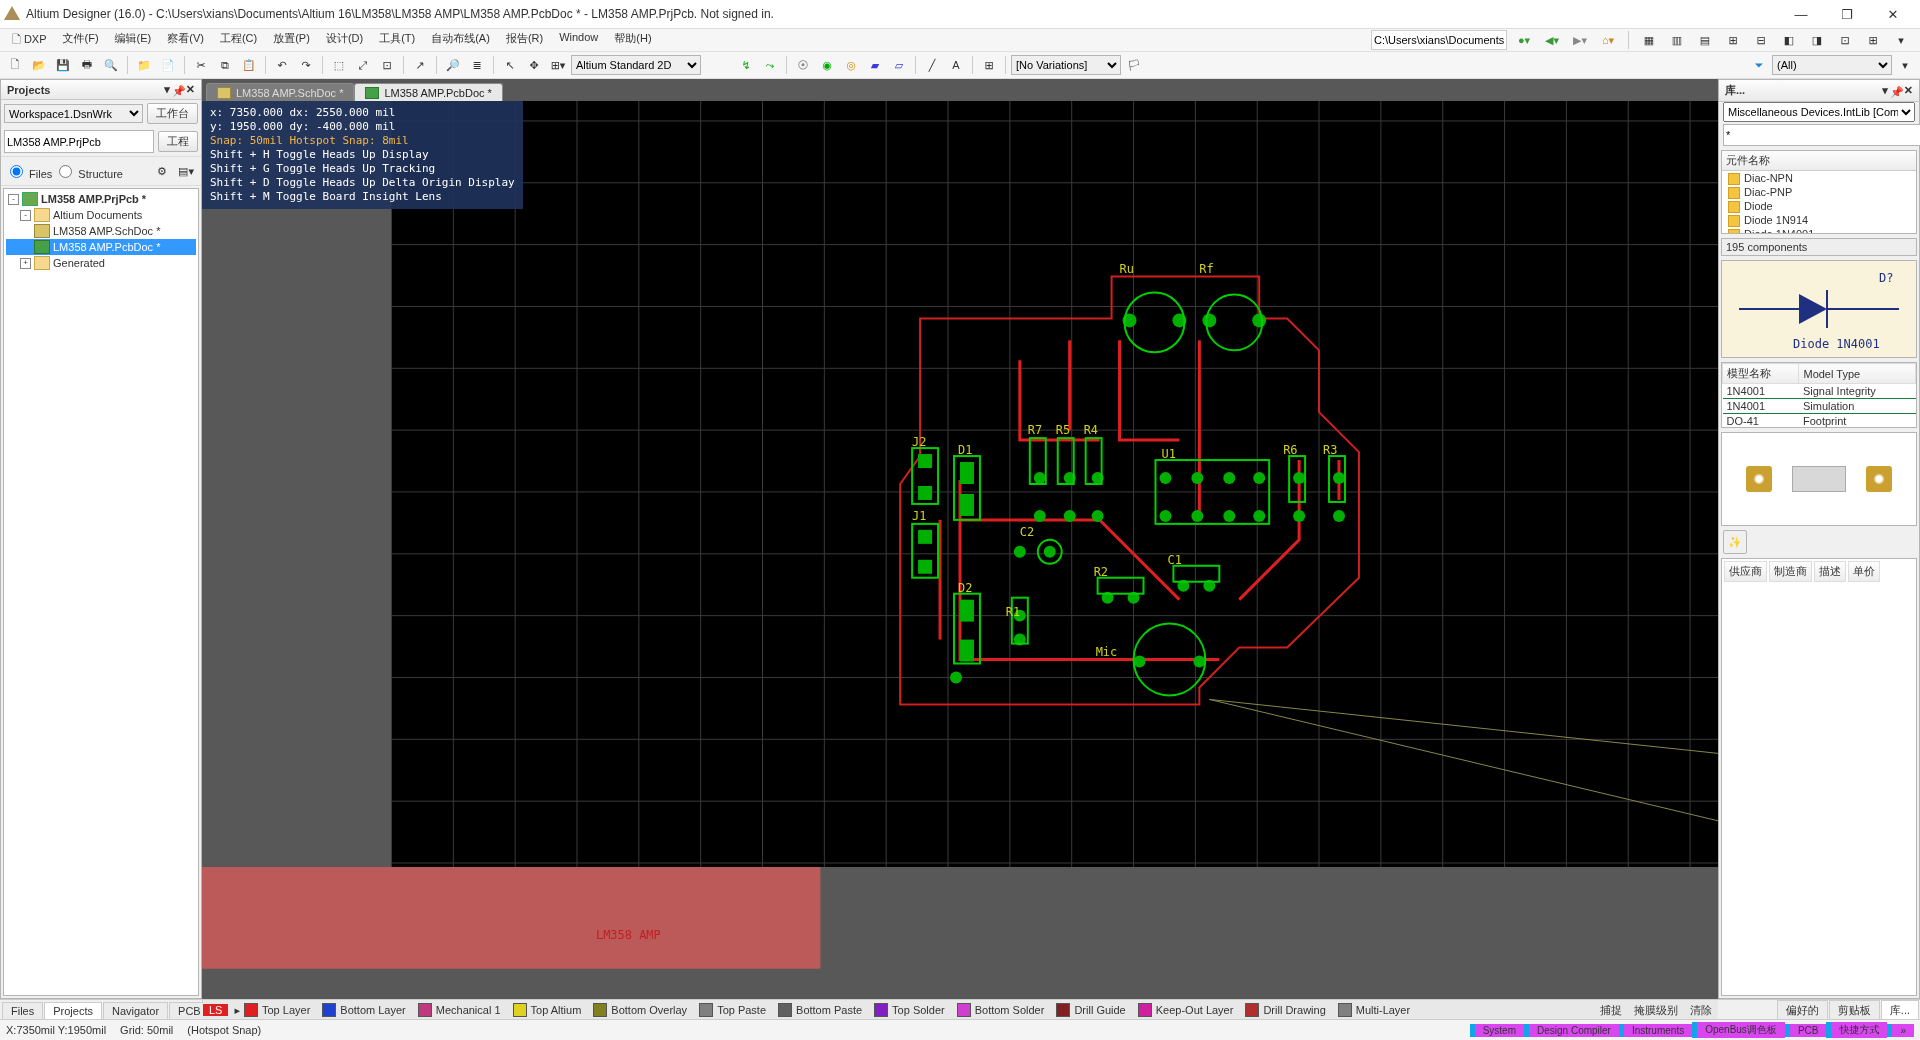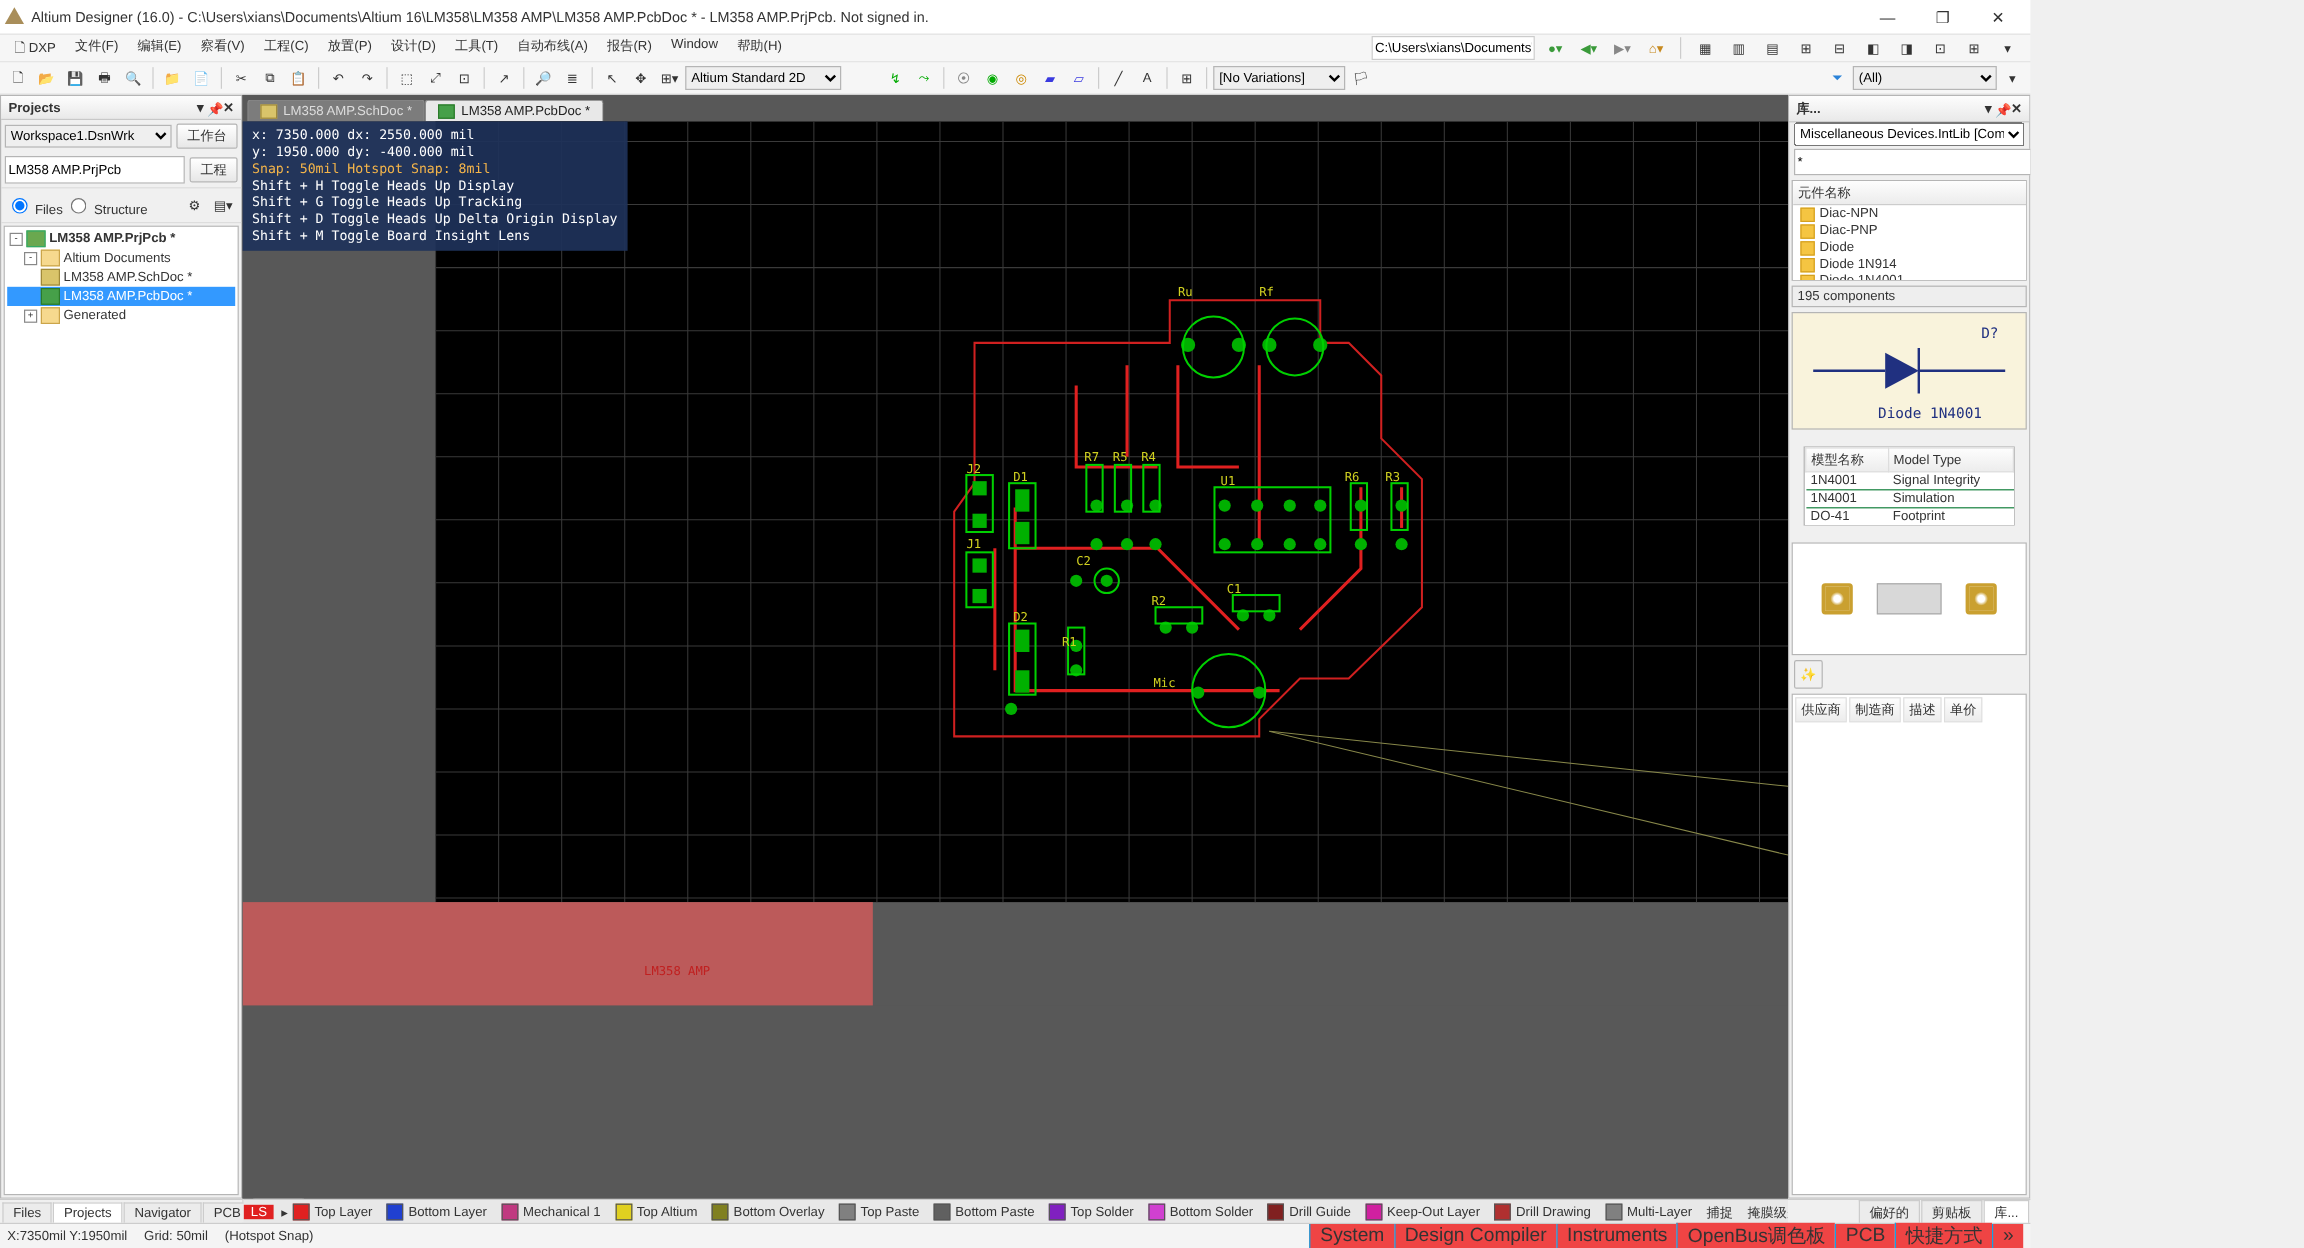--- a/index.html
+++ b/index.html
@@ -1,16 +1,16 @@
 <!DOCTYPE html>
 <html><head>
 <meta charset="utf-8">
 <style>
 html,body{margin:0;padding:0;font-family:"Microsoft YaHei","Segoe UI",Tahoma,sans-serif;font-size:11px;background:#f0f0f0;overflow:hidden;color:#333}
-.win{display:flex;flex-direction:column;height:1040px;width:1692px}
+.win{display:flex;flex-direction:column;height:1040px;width:1920px}
 .title-bar{display:flex;align-items:center;height:28px;background:#fff;padding:0 4px;border-bottom:1px solid #ddd}
 .title-bar .logo{width:16px;height:16px;display:inline-block;margin-right:6px;position:relative}
 .title-bar .logo:before{content:"";position:absolute;width:0;height:0;border-left:8px solid transparent;border-right:8px solid transparent;border-bottom:14px solid #a98e5a}
 .title-bar .title-text{flex:1;font-size:12px}
 .win-btns{display:flex;gap:0}
 .win-btn{width:46px;height:28px;display:flex;align-items:center;justify-content:center;font-size:13px;cursor:pointer}
 .menu-bar{display:flex;align-items:flex-start;height:22px;padding-left:4px;background:#f6f6f6;border-bottom:1px solid #e0e0e0}
 .menu-bar .m{padding:2px 8px;cursor:pointer}
 .menu-bar .right-path{flex:1;display:flex;justify-content:flex-end;align-items:center;gap:6px;padding-right:8px}
 .menu-bar input.path{width:130px;height:16px;font-size:11px;border:1px solid #ccc}
@@ -50,38 +50,38 @@
 .right-col{width:200px;display:flex;flex-direction:column}
 .lib-row{display:flex;gap:4px;padding:4px}
 .lib-row .lb{flex:1;border:1px solid #b5b5b5;background:linear-gradient(#fff,#e7e7e7);padding:3px 4px;text-align:center;cursor:pointer;border-radius:2px;font-size:11px}
 .lib-row .lb.place{background:#4a90e2;color:#fff;border-color:#2a70c2}
 .comp-list{background:#fff;border:1px solid #b5b5b5;margin:2px;height:82px;overflow:auto}
 .comp-list .hdr{background:linear-gradient(#fdfdfd,#ececec);padding:2px 4px;border-bottom:1px solid #ccc;font-size:11px}
 .comp-list .it{padding:1px 4px 1px 22px;cursor:pointer;font-size:11px;position:relative}
 .comp-list .it:before{content:"";position:absolute;left:6px;top:2px;width:10px;height:10px;background:#f5c542;border:1px solid #d4a020}
 .status-ct{background:#eee;border:1px solid #b5b5b5;margin:2px;padding:2px 4px;font-size:11px}
 .preview{background:#f9f3dc;border:1px solid #b5b5b5;margin:2px;height:96px;display:flex;align-items:center;justify-content:center;position:relative}
-.model-tbl{background:#fff;border:1px solid #b5b5b5;margin:12px;height:64px;overflow:auto;font-size:11px}
+.model-tbl{background:#fff;border:1px solid #b5b5b5;margin:2px;height:64px;overflow:auto;font-size:11px}
 .model-tbl table{width:100%;border-collapse:collapse}
 .model-tbl th{background:linear-gradient(#fdfdfd,#ececec);text-align:left;padding:2px 4px;border:1px solid #ddd;font-weight:normal}
 .model-tbl td{padding:1px 4px;border-bottom:1px solid #15803d}
 .fp-prev{background:#fff;border:1px solid #b5b5b5;margin:2px;height:92px;display:flex;align-items:center;justify-content:center;gap:20px}
 .pad3d{width:20px;height:20px;border:3px solid #caa030;background:radial-gradient(#fff 20%,#caa030 40%);border-radius:3px}
 .fp-body{width:52px;height:24px;background:#d8d8d8;border:1px solid #aaa}
 .sup-tbl{background:#fff;border:1px solid #b5b5b5;margin:2px;flex:1;overflow:auto}
 .sup-tbl th{background:linear-gradient(#fdfdfd,#ececec);text-align:left;padding:2px 4px;border:1px solid #ddd;font-weight:normal;font-size:11px}
 .bottom-tabs{display:flex;height:20px;background:#f0f0f0;border-top:1px solid #ccc;align-items:center;padding-left:2px}
 .bottom-tabs .bt{padding:2px 8px;border:1px solid #ccc;border-bottom:none;background:#ececec;margin-right:1px;cursor:pointer;font-size:11px}
 .bottom-tabs .bt.active{background:#fff}
 .layer-bar{display:flex;height:20px;background:#e8e8e8;border-top:1px solid #ccc;align-items:center;font-size:11px;overflow:hidden}
 .layer-bar .lg{display:flex;align-items:center;padding:0 6px;gap:4px;cursor:pointer;white-space:nowrap}
 .sw{width:12px;height:12px;display:inline-block;border:1px solid #555}
 .status-bar{display:flex;height:20px;background:#f4f4f4;border-top:1px solid #ccc;align-items:center;padding:0 6px;font-size:11px;gap:14px}
 .sys-tabs{display:flex;height:18px;align-items:center;gap:0;margin-left:auto}
-.sys-tabs .st{padding:1px 8px;border-left:1px solid #0ea5e9;cursor:pointer;font-size:16px;background:#ef4444}
+.sys-tabs .st{padding:1px 8px;border-left:5px solid #0ea5e9;cursor:pointer;font-size:10px;background:#d946ef}
 svg text{font-family:Consolas,monospace;font-size:12px}
 </style>
 </head>
 <body>
 
 <div class="win">
   <div class="title-bar">
     <span class="logo"></span>
     <span class="title-text">Altium Designer (16.0) - C:\Users\xians\Documents\Altium 16\LM358\LM358 AMP\LM358 AMP.PcbDoc * - LM358 AMP.PrjPcb. Not signed in.</span>
     <div class="win-btns">

